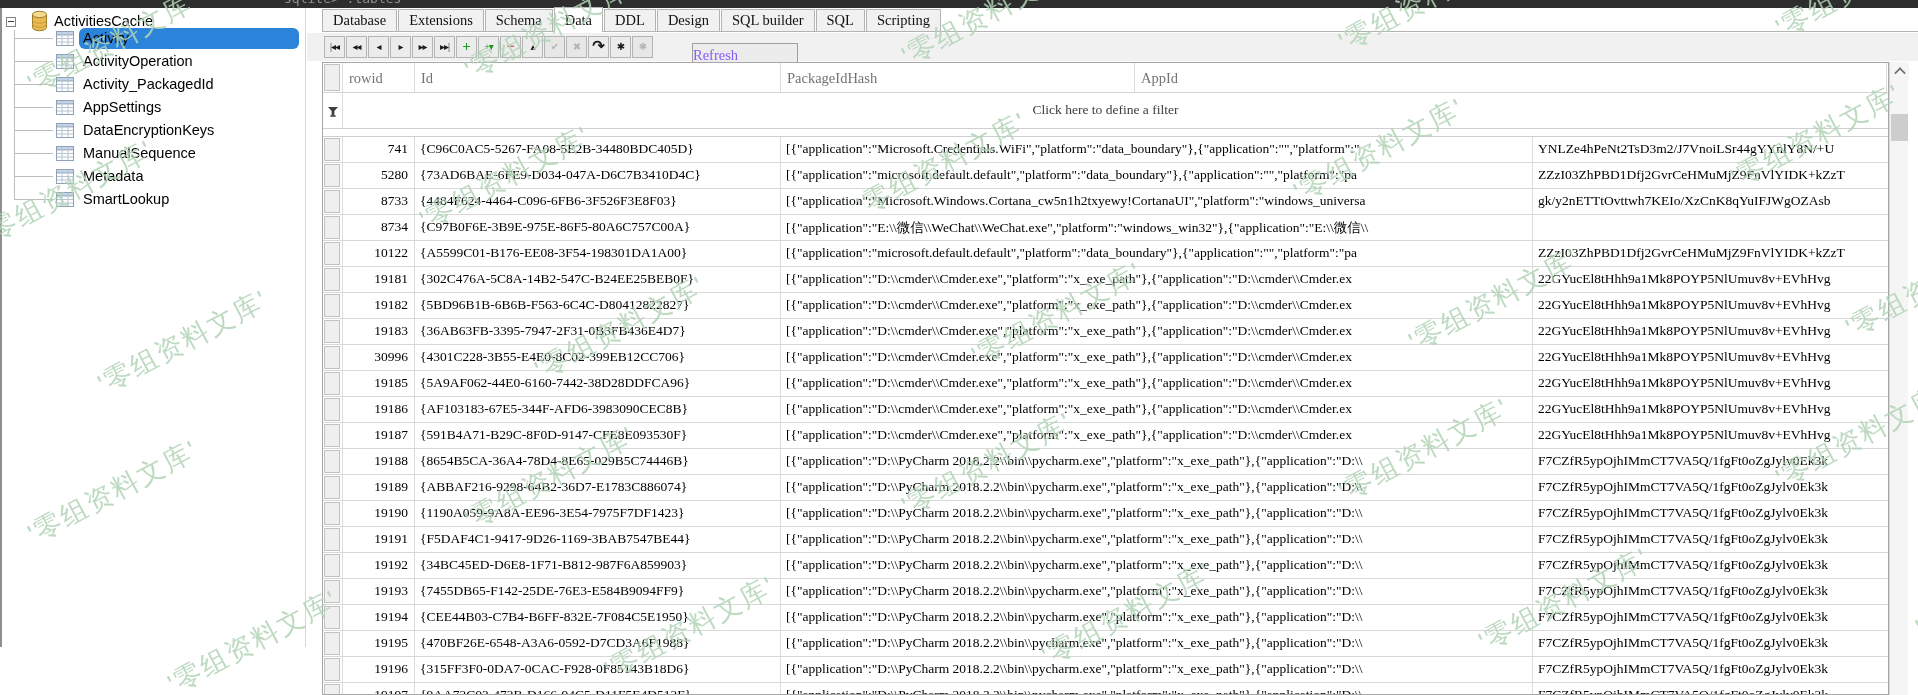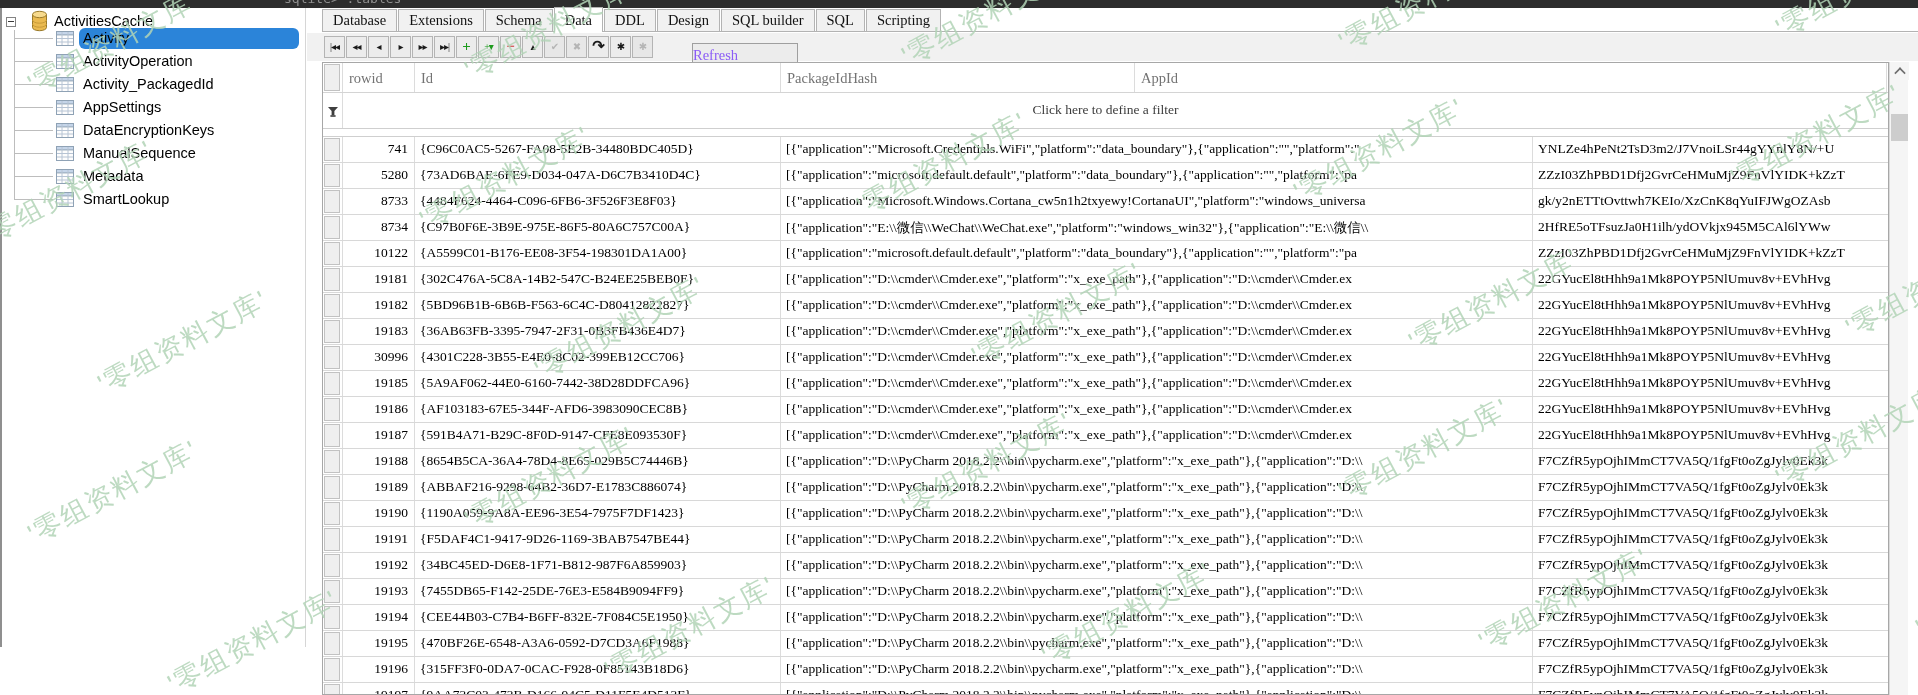--- a/index.html
+++ b/index.html
@@ -291,21 +291,20 @@
     <div class="cell c-id">{4484F624-4464-C096-6FB6-3F526F3E8F03}</div>
     <div class="cell c-app">[{"application":"Microsoft.Windows.Cortana_cw5n1h2txyewy!CortanaUI","platform":"windows_universa</div>
     <div class="cell c-hash">gk/y2nETTtOvttwh7KEIo/XzCnK8qYuIFJWgOZAsb</div>
   </div>
 
   <div class="drow">
     <div class="cell c-ind"></div>
     <div class="cell c-rowid">8734</div>
     <div class="cell c-id">{C97B0F6E-3B9E-975E-86F5-80A6C757C00A}</div>
     <div class="cell c-app">[{"application":"E:\\微信\\WeChat\\WeChat.exe","platform":"windows_win32"},{"application":"E:\\微信\\</div>
-    <div class="cell c-hash">2HfRE5oTFsuzJa0H1ilh/ydOVkjx945M5CAl6lYWw</div>
   </div>
 
   <div class="drow">
     <div class="cell c-ind"></div>
     <div class="cell c-rowid">10122</div>
     <div class="cell c-id">{A5599C01-B176-EE08-3F54-198301DA1A00}</div>
     <div class="cell c-app">[{"application":"microsoft.default.default","platform":"data_boundary"},{"application":"","platform":"pa</div>
     <div class="cell c-hash">ZZzI03ZhPBD1Dfj2GvrCeHMuMjZ9FnVlYIDK+kZzT</div>
   </div>
 

